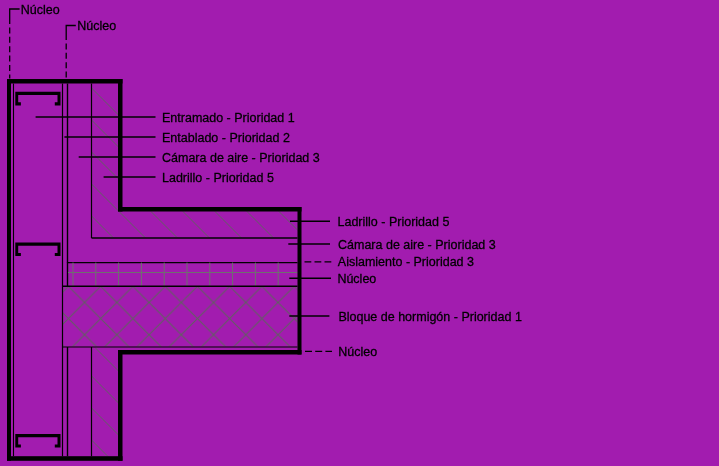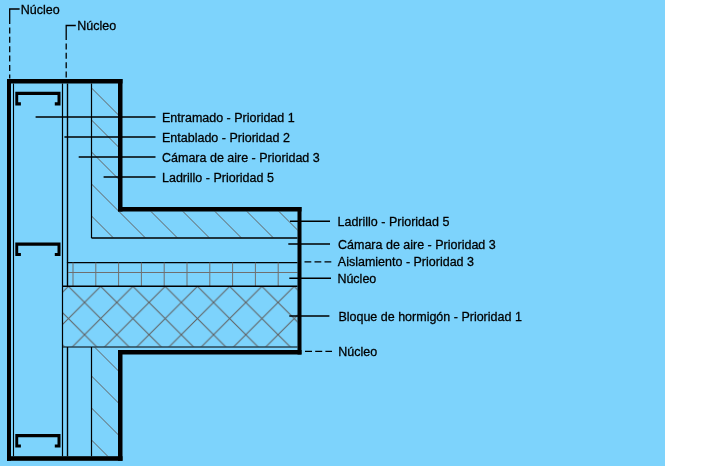--- a/index.html
+++ b/index.html
@@ -1,16 +1,16 @@
 <!DOCTYPE html>
 <html><head>
 <meta charset="utf-8">
 <style>
   html,body{margin:0;padding:0;background:#ffffff;}
-  .wrap{width:665px;height:466px;position:relative;overflow:hidden;background:#7dd3fc;}
+  .wrap{width:719px;height:466px;position:relative;overflow:hidden;background:#a21caf;}
   text{font-family:"Liberation Sans",sans-serif;font-size:12.5px;fill:#000;stroke:#000;stroke-width:0.28px;}
 </style>
 </head>
 <body>
 <div class="wrap">
 <svg width="719" height="466" viewBox="0 0 719 466" shape-rendering="auto">
 <defs>
   <pattern id="brick" patternUnits="userSpaceOnUse" width="32" height="32" patternTransform="translate(0,28.5)">
     <line x1="0" y1="0" x2="32" y2="32" stroke="#606060" stroke-width="1"></line>
   </pattern>

